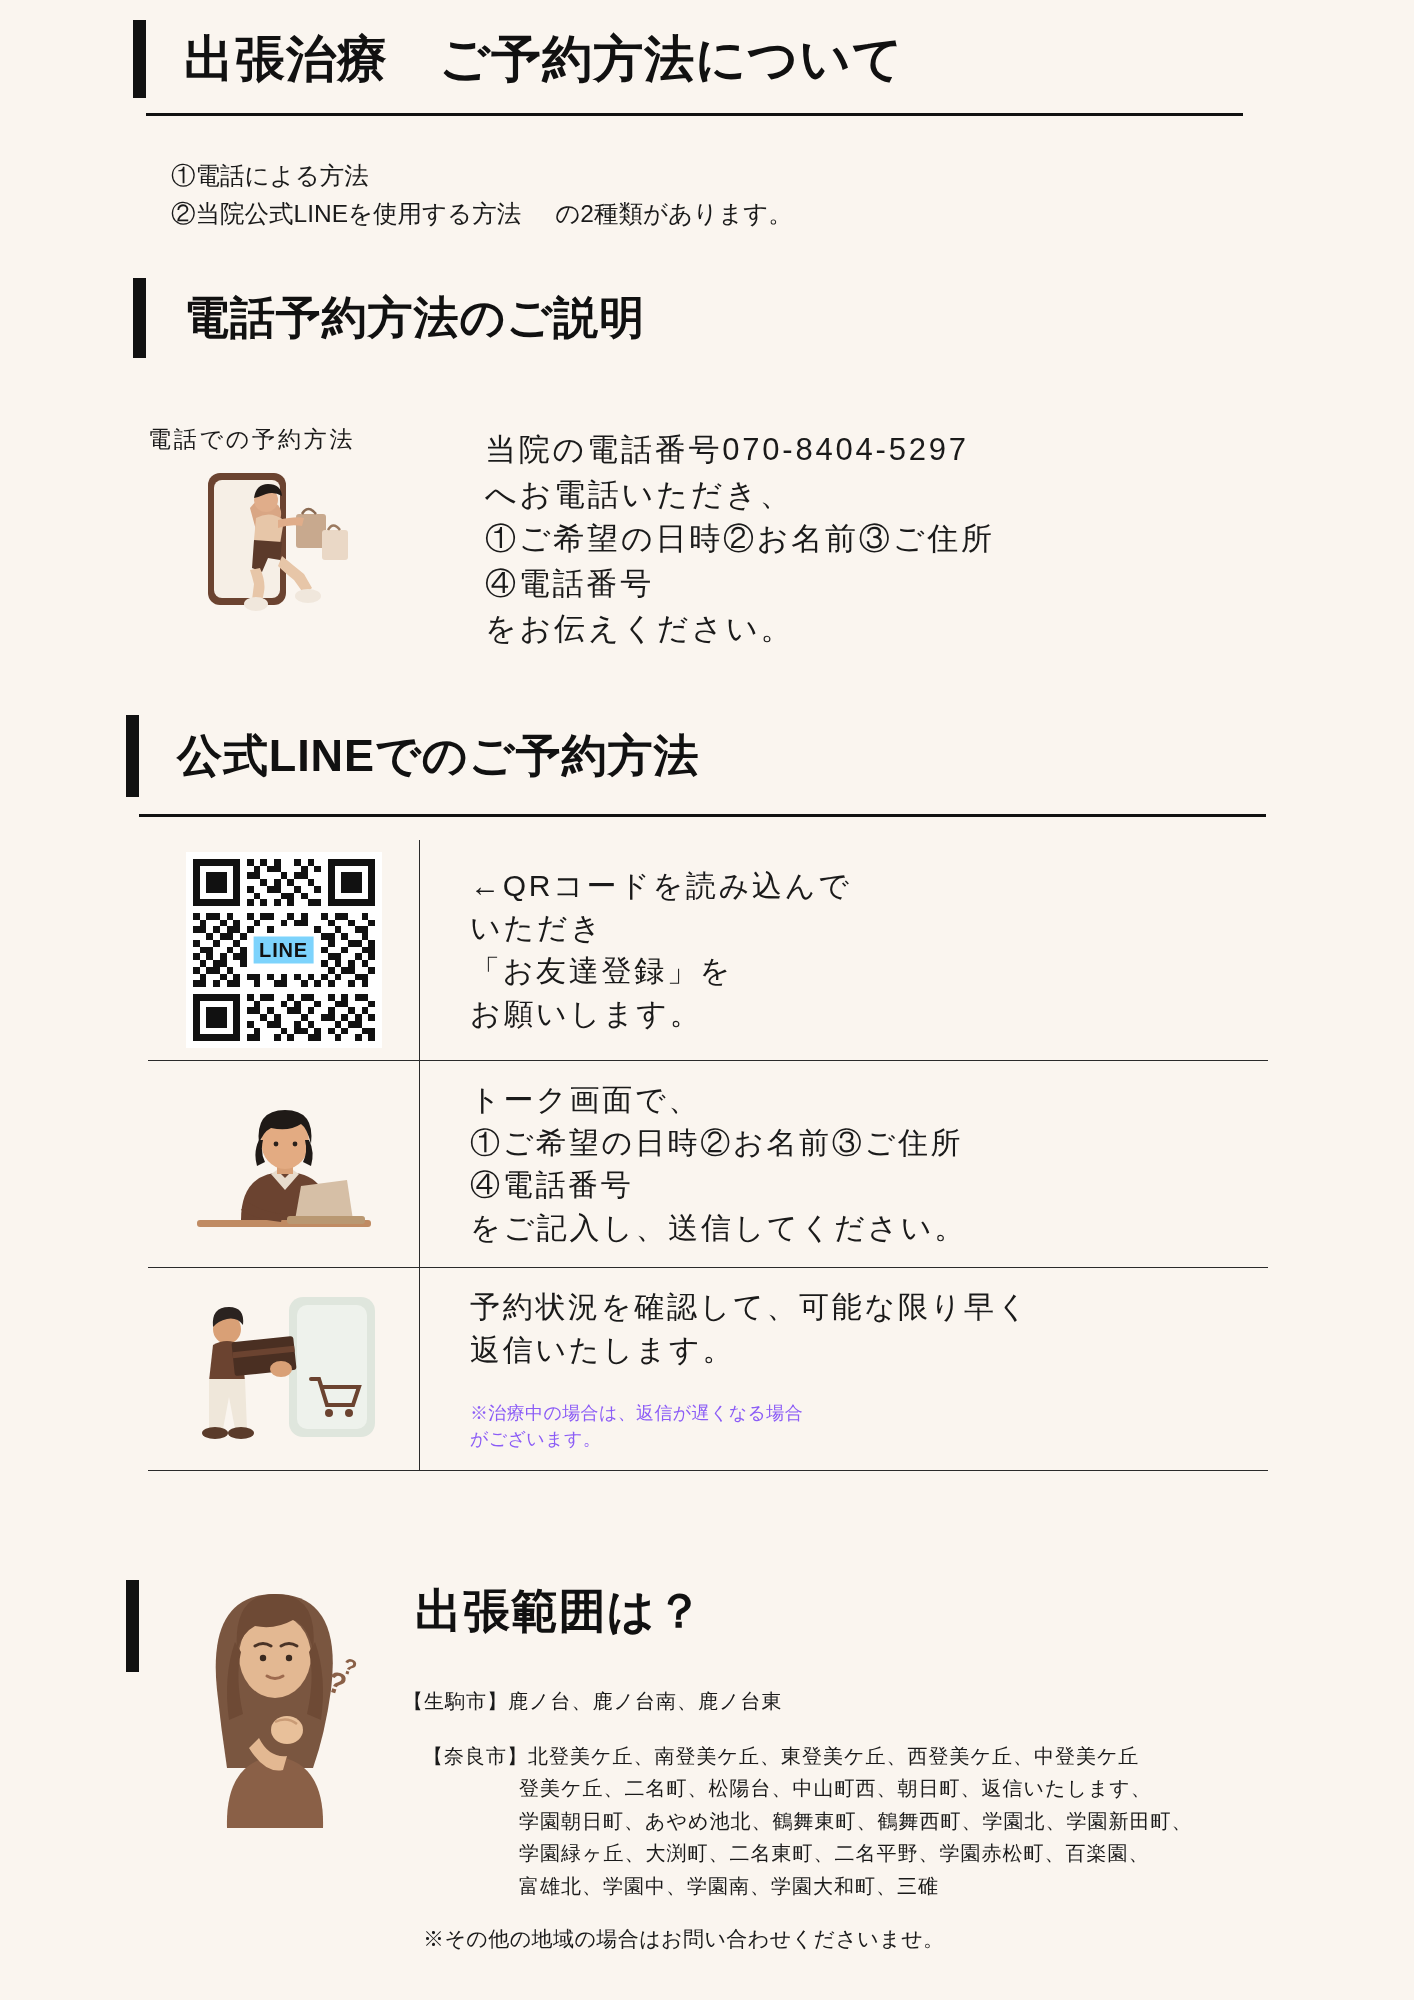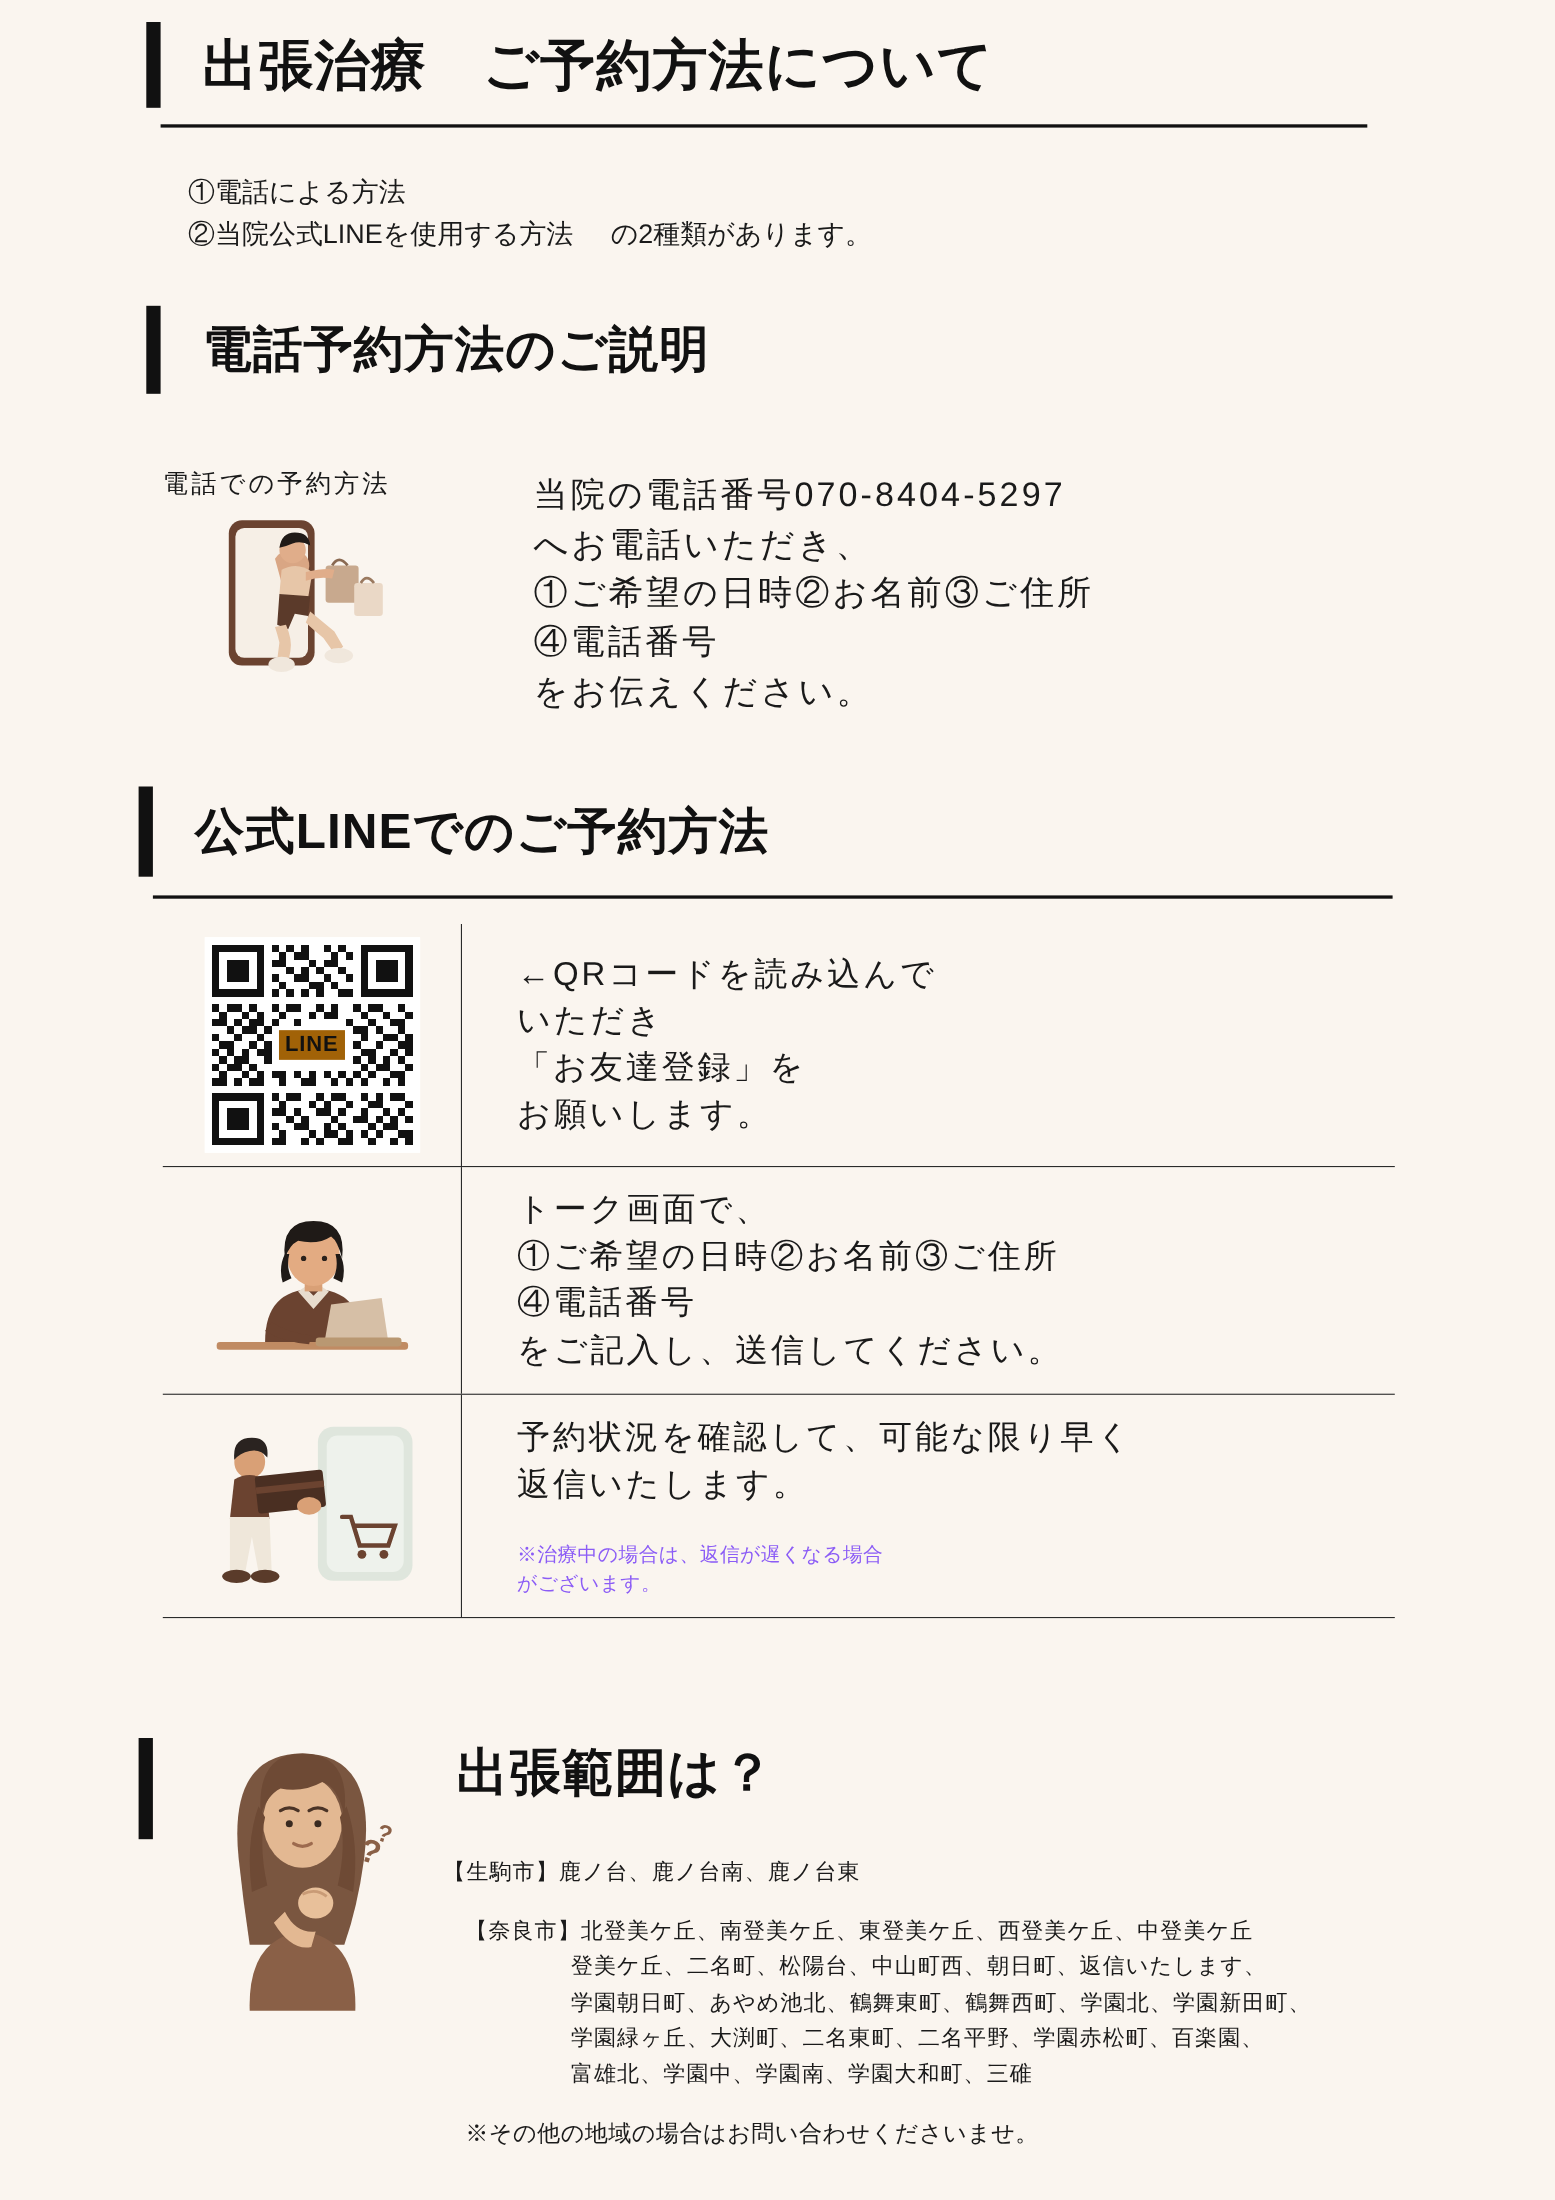--- a/index.html
+++ b/index.html
@@ -150,21 +150,21 @@
   .qr-wrap {
     width: 196px; height: 196px;
     background: #ffffff;
     position: relative;
   }
   .qr-canvas { position: absolute; inset: 0; }
   .qr-label {
     position: absolute;
     left: 50%; top: 50%;
     transform: translate(-50%, -50%);
-    background: #a16207;
+    background: #7dd3fc;
     font-weight: bold;
     font-size: 20px;
     letter-spacing: 0.04em;
     padding: 2px 6px;
     color: #111;
   }
 
   
   #h4-bar {
     position: absolute;

